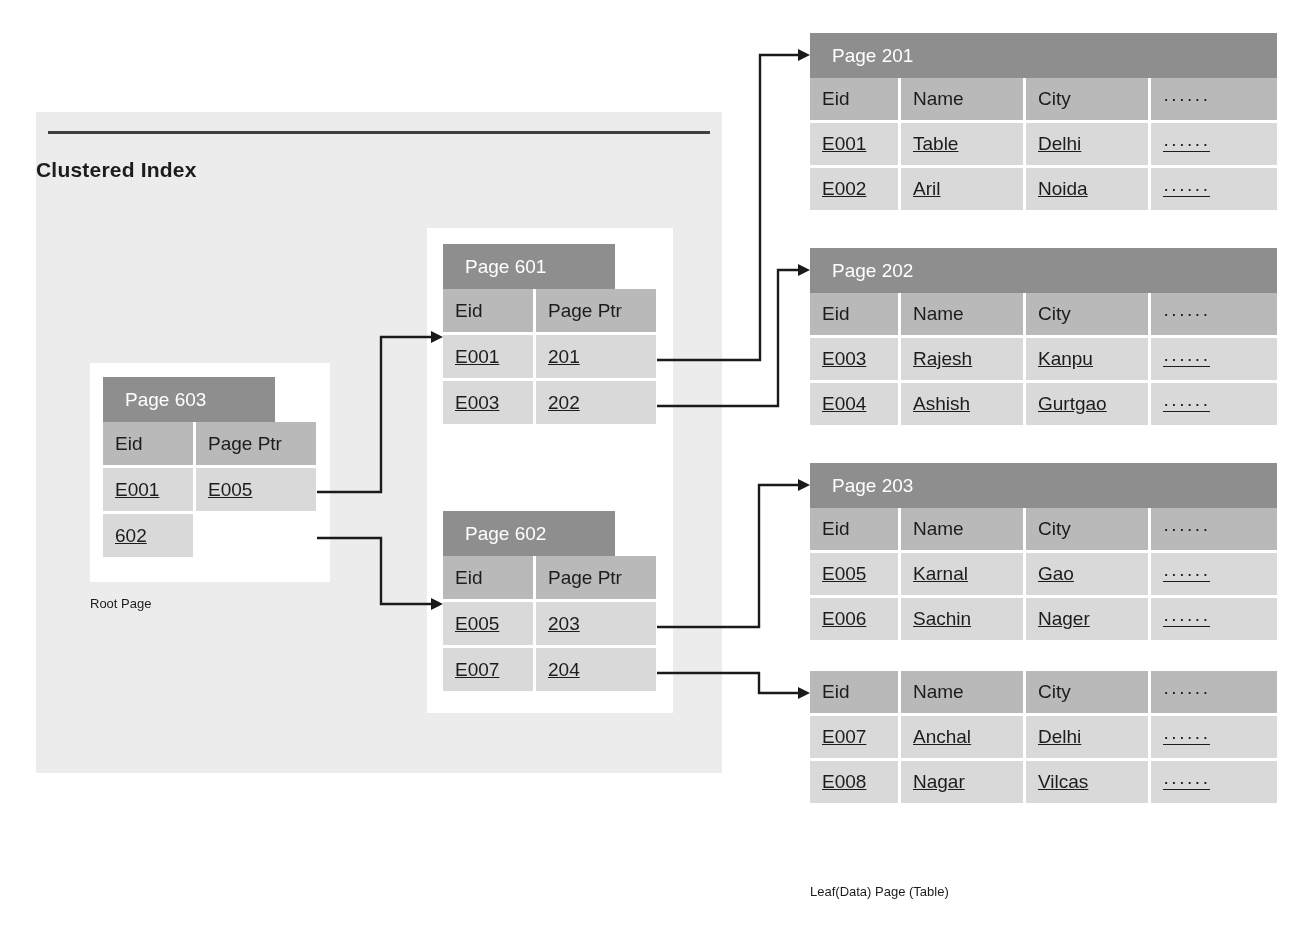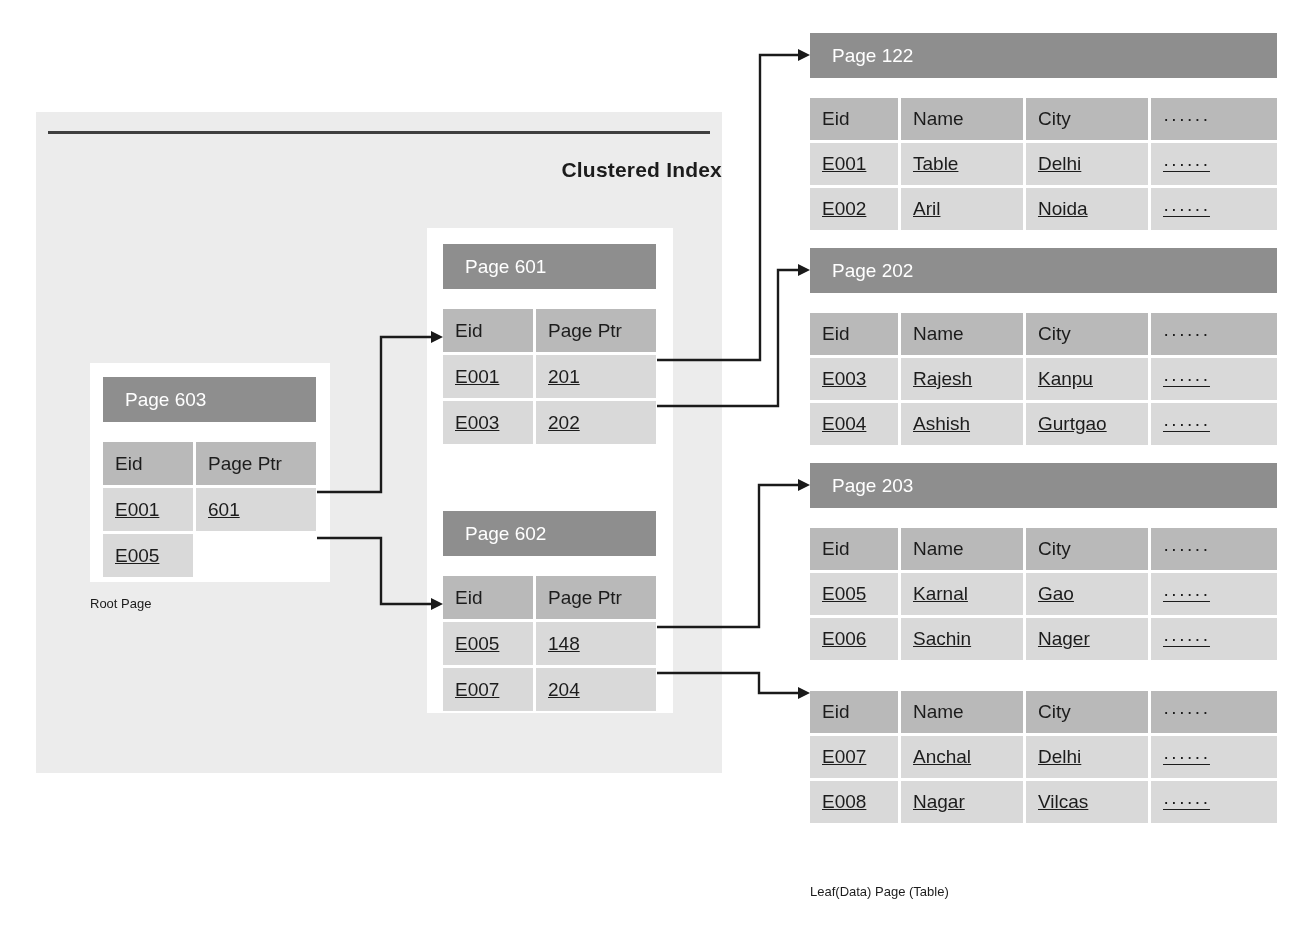--- a/index.html
+++ b/index.html
@@ -17,21 +17,21 @@
     background:var(--c-panel,#ececec);
   }
   .rule{
     position:absolute;
     left:12px;top:19px;width:662px;height:3px;
     background:var(--c-rule,#3f3f3f);
   }
   .panel-title{
     position:absolute;
     left:0;top:46px;width:100%;
-    text-align:right;
+    text-align:left;
     font-size:21px;
     font-weight:600;
     letter-spacing:.2px;
   }
   .whitebox{
     position:absolute;
     background:var(--c-container,#ffffff);
   }
   .root-box{left:90px;top:363px;width:240px;height:219px;}
   .inter-box{left:427px;top:228px;width:246px;height:485px;}
@@ -41,24 +41,24 @@
     height:45px;
     background:var(--c-header,#8e8e8e);
     color:var(--c-header-text,#ffffff);
     font-size:19px;
     padding-left:22px;
     box-sizing:border-box;
   }
   .tbl-grid{
     display:grid;
     gap:3px;
-    margin-top:20px;
+    margin-top:0;
     background:transparent;
   }
-  .index-tbl .tbl-header{width:213px;}
+  .index-tbl .tbl-header{width:172px;}
   .index-tbl .tbl-grid{grid-template-columns:90px 120px;grid-auto-rows:43px;}
   .leaf-tbl .tbl-header{width:467px;}
   .leaf-tbl .tbl-grid{grid-template-columns:88px 122px 122px 126px;grid-auto-rows:42px;}
   .cell{
     display:flex;align-items:center;
     padding-left:12px;
     font-size:19px;
     box-sizing:border-box;
     white-space:nowrap;
   }
@@ -91,49 +91,49 @@
 
   <div class="whitebox root-box"></div>
   <div class="whitebox inter-box"></div>
 
   <div class="tbl index-tbl" id="t-root" style="left:103px;top:377px">
       <div class="tbl-header">Page 603</div>
       <div class="tbl-grid">
         <div class="cell colhead">Eid</div>
         <div class="cell colhead">Page Ptr</div>
         <div class="cell datacell">E001</div>
-        <div class="cell datacell">601</div>
         <div class="cell datacell">E005</div>
+        <div class="cell datacell">602</div>
       </div>
     </div>
   <div class="tbl index-tbl" id="t-601" style="left:443px;top:244px">
       <div class="tbl-header">Page 601</div>
       <div class="tbl-grid">
         <div class="cell colhead">Eid</div>
         <div class="cell colhead">Page Ptr</div>
         <div class="cell datacell">E001</div>
         <div class="cell datacell">201</div>
         <div class="cell datacell">E003</div>
         <div class="cell datacell">202</div>
       </div>
     </div>
   <div class="tbl index-tbl" id="t-602" style="left:443px;top:511px">
       <div class="tbl-header">Page 602</div>
       <div class="tbl-grid">
         <div class="cell colhead">Eid</div>
         <div class="cell colhead">Page Ptr</div>
         <div class="cell datacell">E005</div>
-        <div class="cell datacell">148</div>
+        <div class="cell datacell">203</div>
         <div class="cell datacell">E007</div>
         <div class="cell datacell">204</div>
       </div>
     </div>
 
   <div class="tbl leaf-tbl" id="t-201" style="left:810px;top:33px">
-      <div class="tbl-header">Page 122</div>
+      <div class="tbl-header">Page 201</div>
       <div class="tbl-grid">
         <div class="cell colhead">Eid</div>
         <div class="cell colhead">Name</div>
         <div class="cell colhead">City</div>
         <div class="cell colhead dots">······</div>
         <div class="cell datacell">E001</div>
         <div class="cell datacell">Table</div>
         <div class="cell datacell">Delhi</div>
         <div class="cell datacell dots">······</div>
         <div class="cell datacell">E002</div>

